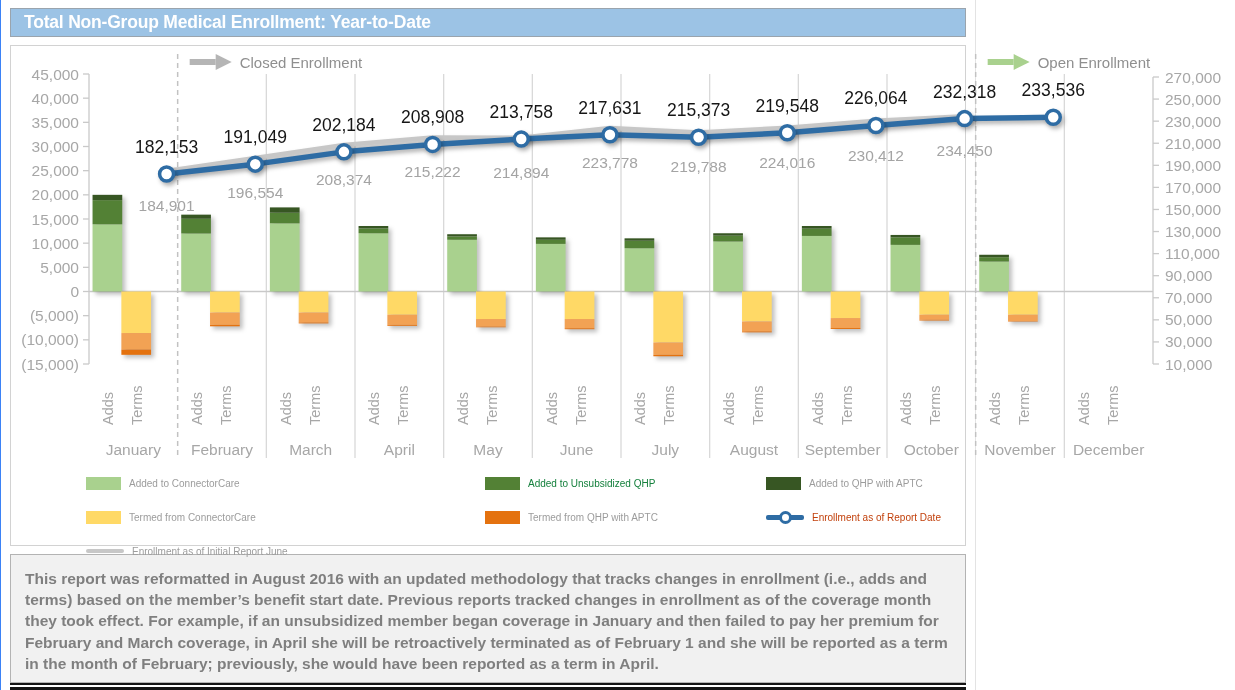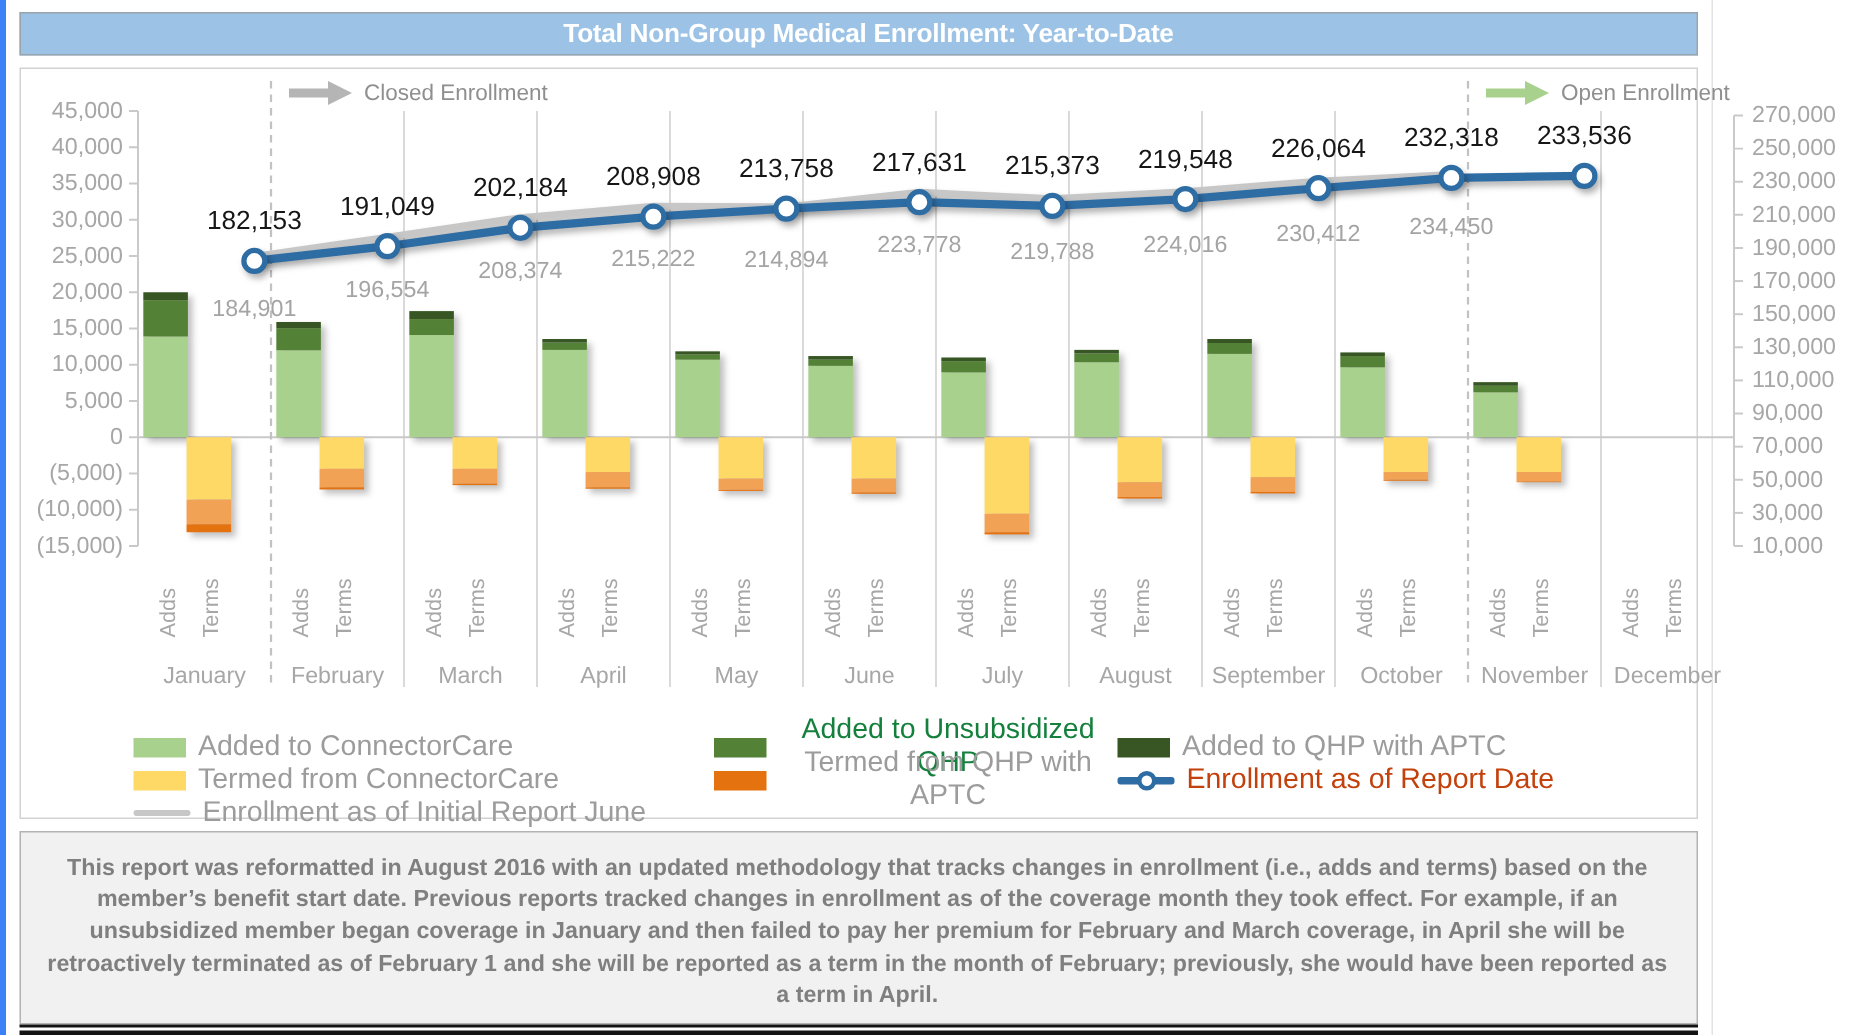--- a/index.html
+++ b/index.html
@@ -1,23 +1,23 @@
 <!DOCTYPE html>
 <html><head>
 <meta charset="utf-8">
 <style>
   html,body{margin:0;padding:0;background:#fff;}
   body{width:1235px;height:690px;font-family:"Liberation Sans",sans-serif;overflow:hidden;}
-  .page{box-sizing:border-box;width:1142px;height:690px;padding:8px 9px 0 9px;background:#fff;border-left:4px solid #3b82f6;border-right:1px solid #e3e3e3;text-align:center;}
+  .page{box-sizing:border-box;width:976px;height:690px;padding:8px 9px 0 9px;background:#fff;border-left:1px solid #3b82f6;border-right:1px solid #e3e3e3;}
   .title-bar{box-sizing:border-box;height:29px;background:#9cc3e5;border:1px solid #9aa4ad;color:#ffffff;font-weight:bold;font-size:17.5px;line-height:27px;padding-left:13px;letter-spacing:-0.2px;}
   .chart-box{box-sizing:border-box;margin-top:8px;height:501px;border:1px solid #d2d2d2;background:#fff;padding-top:2px;}
   .chart-box svg{display:block;}
   .shadow{filter:drop-shadow(3px 3px 2px rgba(0,0,0,0.25));}
   .lshadow{filter:drop-shadow(2px 3px 2px rgba(0,0,0,0.3));}
-  .legend{display:grid;grid-template-columns:387px 269px 1fr;padding-left:75px;margin-top:19px;font-size:19px;color:#9c9c9c;}
+  .legend{display:grid;grid-template-columns:387px 269px 1fr;padding-left:75px;margin-top:4px;font-size:10px;color:#9c9c9c;gap:12px;}
   .legend-item{display:flex;align-items:center;height:22px;}
   .sw-rect{display:inline-block;width:35px;height:13px;margin-right:8px;flex:0 0 35px;}
   .sw-line{display:inline-block;width:38px;height:5px;border-radius:2px;margin-right:8px;flex:0 0 38px;position:relative;}
   .sw-dot{position:absolute;left:13px;top:-4px;width:7px;height:7px;background:#fff;border:3px solid #2e6ca4;border-radius:50%;}
   .footnote-box{box-sizing:border-box;margin-top:8px;height:129px;border:1px solid #b3b3b3;background:#f1f1f1;padding:13px 16px 0 14px;}
   .footnote-text{color:#7f7f7f;font-weight:bold;font-size:15.5px;line-height:1.37;}
   .bottom-rule{height:7px;border-top:2px solid #141414;border-bottom:3px solid #141414;box-sizing:border-box;}
 </style>
 </head>
 <body>

